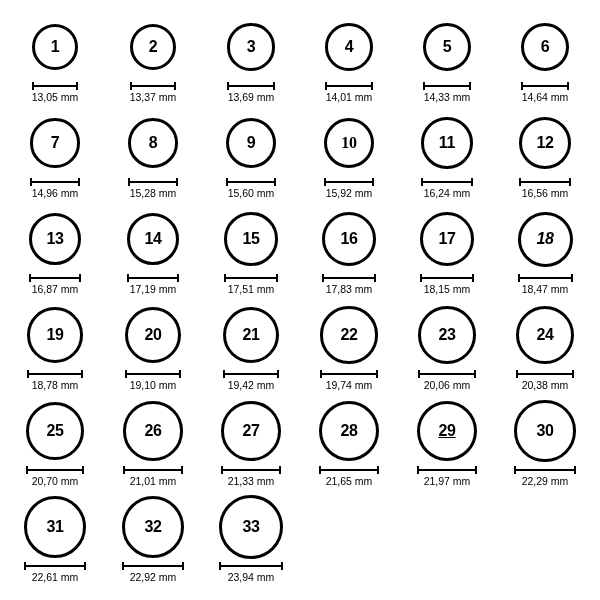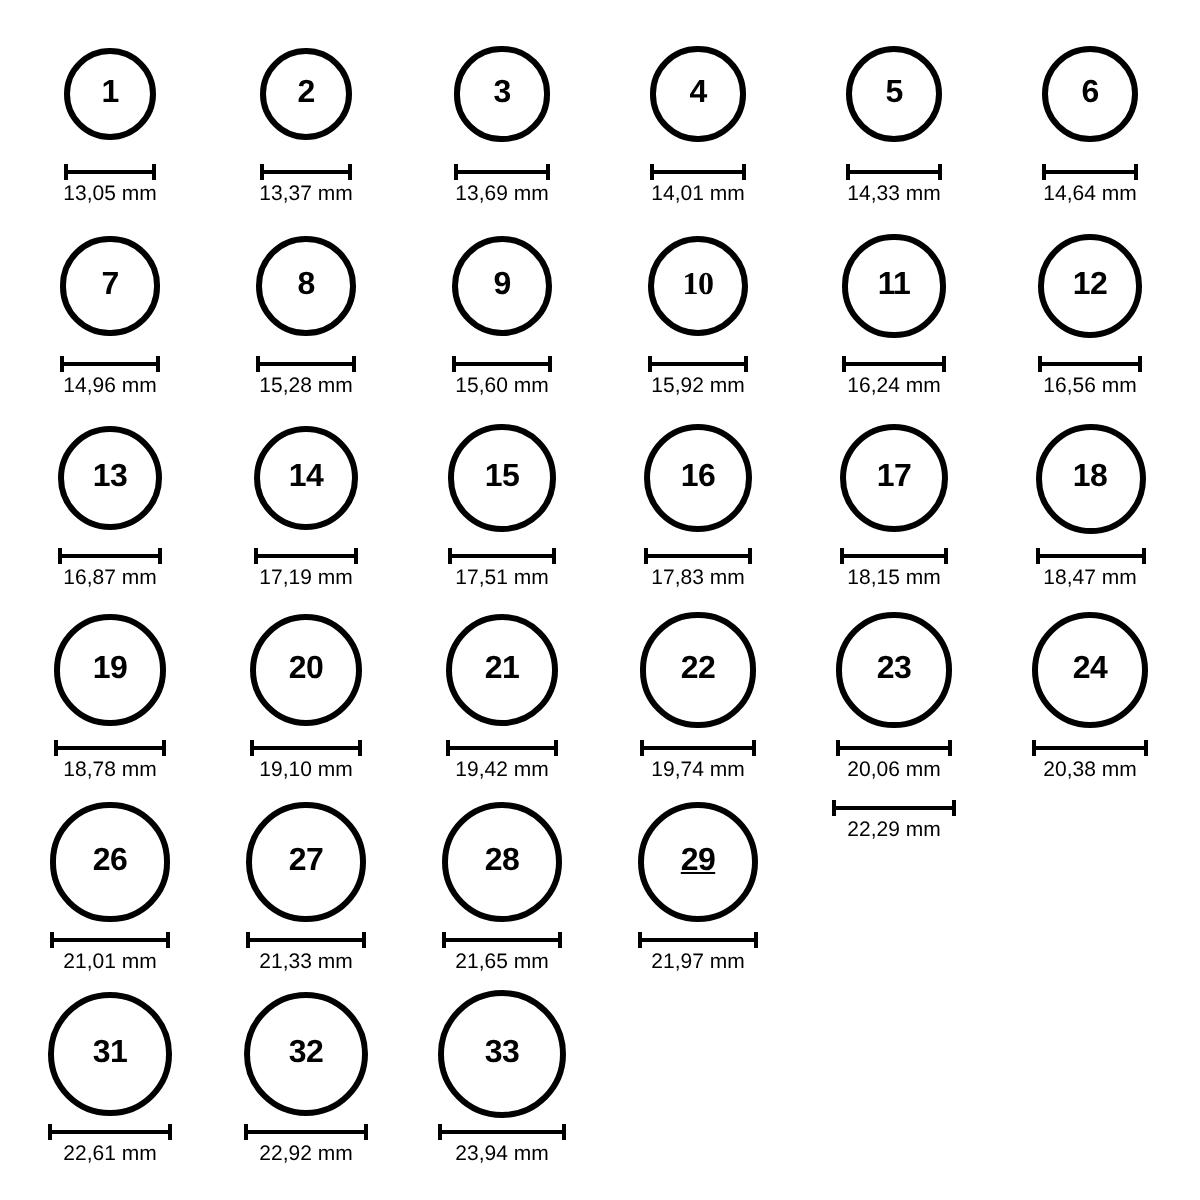--- a/index.html
+++ b/index.html
@@ -317,21 +317,21 @@
         </div>
         <div class="measure" style="width: 54.4px;">
           <div class="bar"></div>
           <div class="tick left"></div>
           <div class="tick right"></div>
         </div>
         <div class="diameter">18,15 mm</div>
       </div>
       <div class="cell">
         <div class="ring-wrap">
-          <div class="ring" style="width: 55px; height: 55px;">
+          <div class="ring" style="width: 55px; height: 55px; font-style: italic;">
             <span class="ring-label">18</span>
           </div>
         </div>
         <div class="measure" style="width: 55px;">
           <div class="bar"></div>
           <div class="tick left"></div>
           <div class="tick right"></div>
         </div>
         <div class="diameter">18,47 mm</div>
       </div>
@@ -412,20 +412,33 @@
           <div class="bar"></div>
           <div class="tick left"></div>
           <div class="tick right"></div>
         </div>
         <div class="diameter">20,38 mm</div>
       </div>
     </div>
     <div class="row">
       <div class="cell">
         <div class="ring-wrap">
+          <div class="ring" style="width: 58.6px; height: 58.6px;">
+            <span class="ring-label">25</span>
+          </div>
+        </div>
+        <div class="measure" style="width: 58.6px;">
+          <div class="bar"></div>
+          <div class="tick left"></div>
+          <div class="tick right"></div>
+        </div>
+        <div class="diameter">20,70 mm</div>
+      </div>
+      <div class="cell">
+        <div class="ring-wrap">
           <div class="ring" style="width: 59.2px; height: 59.2px;">
             <span class="ring-label">26</span>
           </div>
         </div>
         <div class="measure" style="width: 59.2px;">
           <div class="bar"></div>
           <div class="tick left"></div>
           <div class="tick right"></div>
         </div>
         <div class="diameter">21,01 mm</div>
@@ -463,20 +476,25 @@
           </div>
         </div>
         <div class="measure" style="width: 60.7px;">
           <div class="bar"></div>
           <div class="tick left"></div>
           <div class="tick right"></div>
         </div>
         <div class="diameter">21,97 mm</div>
       </div>
       <div class="cell">
+        <div class="ring-wrap">
+          <div class="ring" style="width: 61.3px; height: 61.3px;">
+            <span class="ring-label">30</span>
+          </div>
+        </div>
         <div class="measure" style="width: 61.3px;">
           <div class="bar"></div>
           <div class="tick left"></div>
           <div class="tick right"></div>
         </div>
         <div class="diameter">22,29 mm</div>
       </div>
     </div>
     <div class="row">
       <div class="cell">

